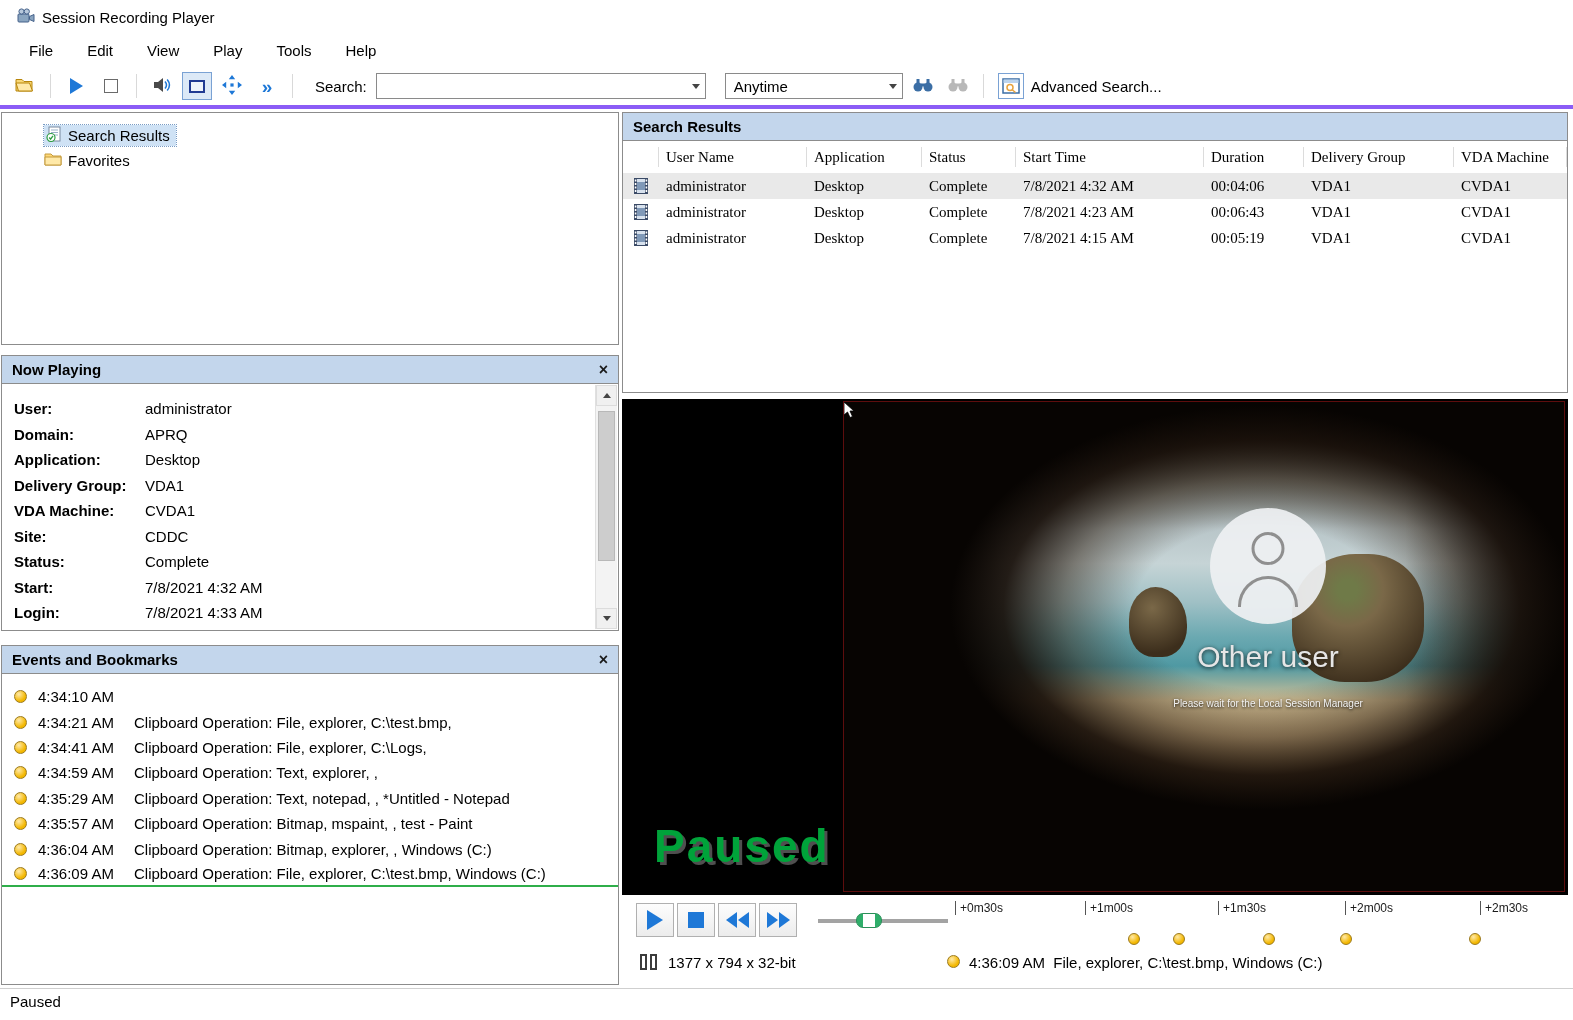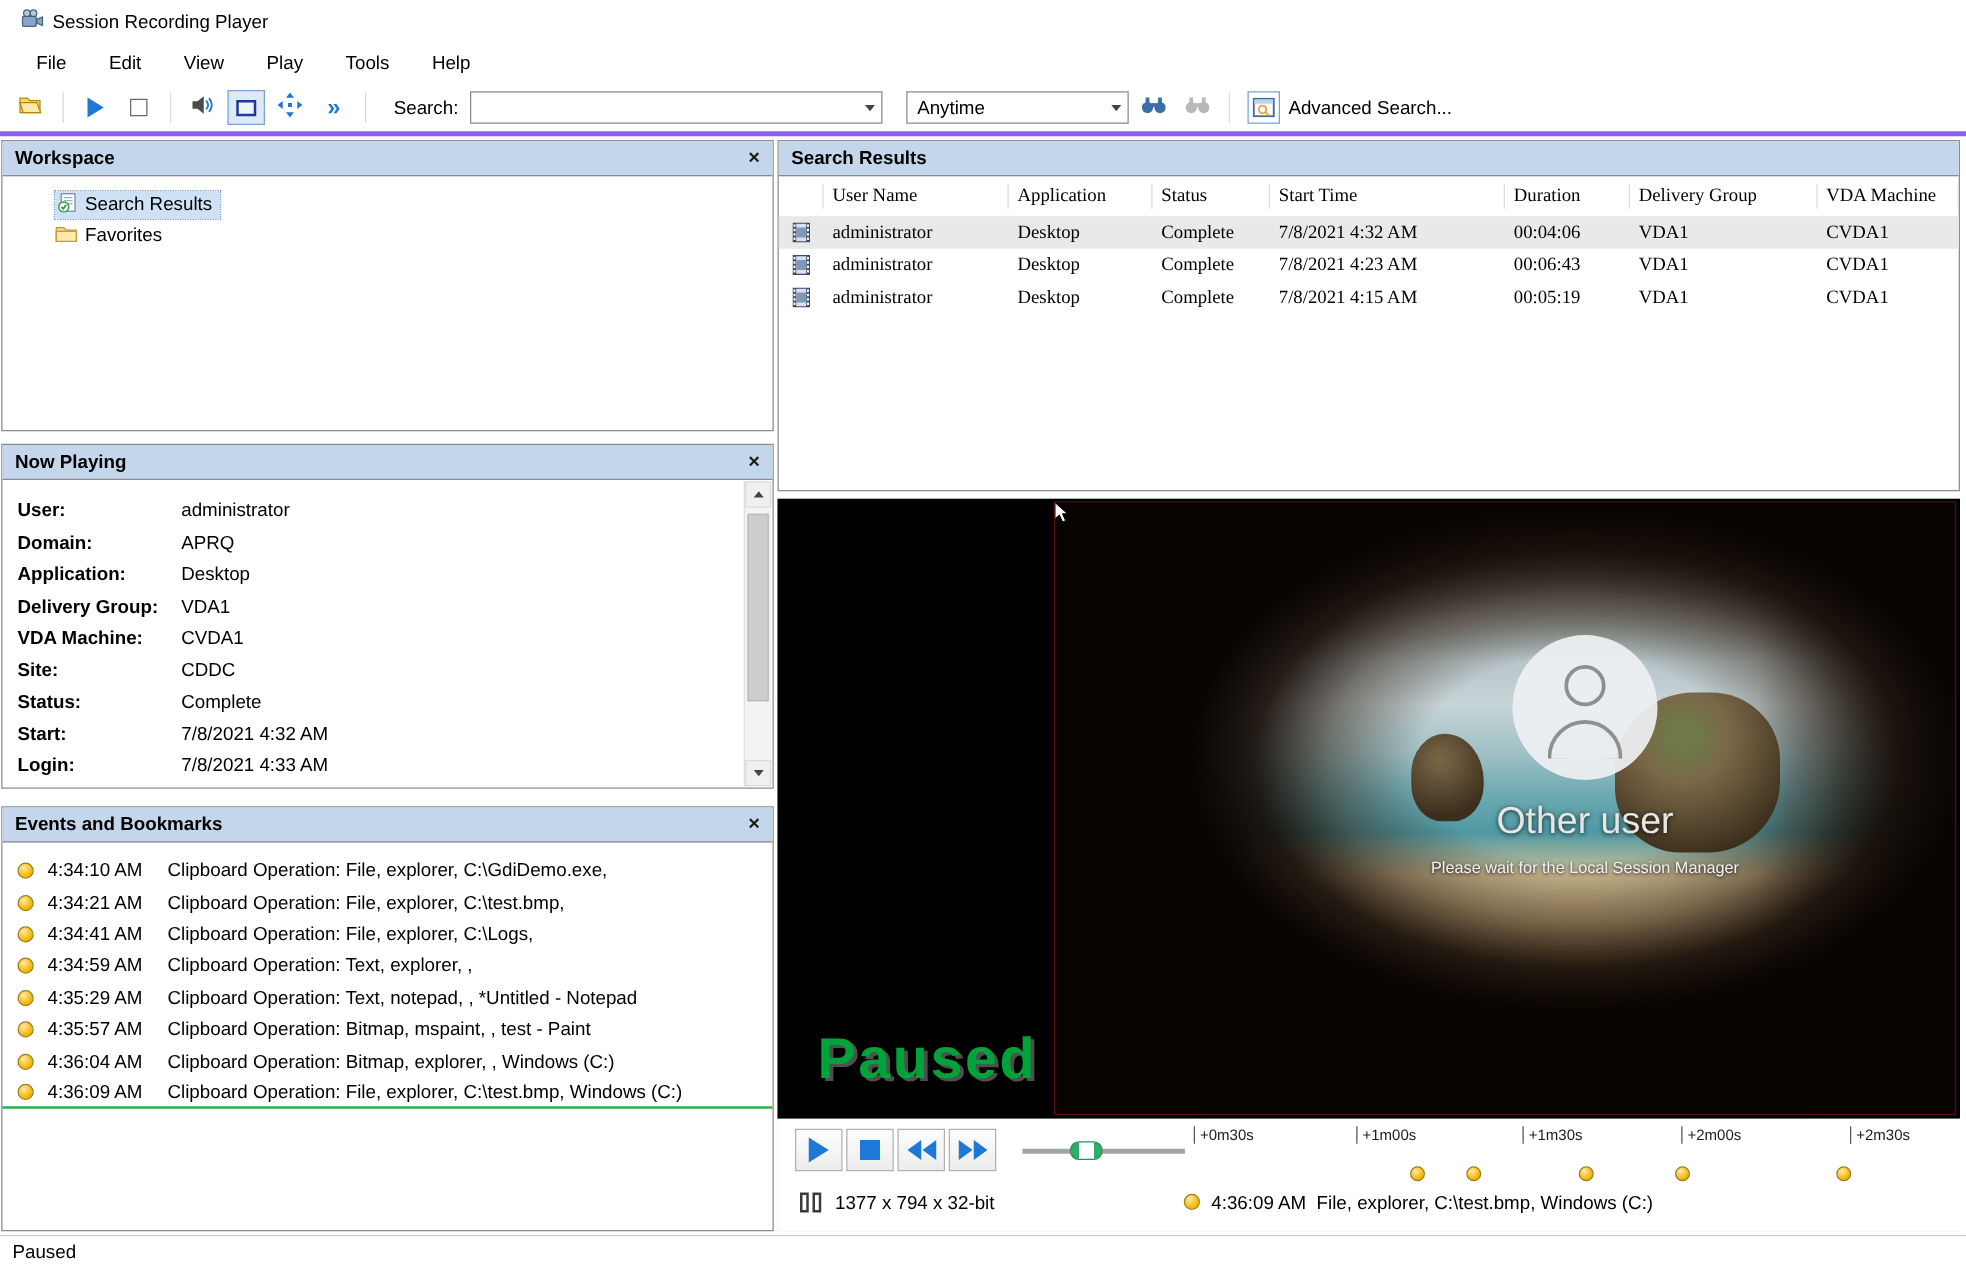--- a/index.html
+++ b/index.html
@@ -87,21 +87,21 @@
       linear-gradient(90deg, rgba(10,6,3,0.85) 0%, rgba(10,6,3,0) 22%, rgba(10,6,3,0) 78%, rgba(10,6,3,0.8) 100%),
       linear-gradient(180deg, #1d1a16 0%, #3c3a35 8%, #7d827e 17%, #b9c6c9 26%, #c6d4d6 33%, #9fc0c5 41%, #6ba9b1 48%, #4f99a3 54%, #d2c096 61%, #cbb287 69%, #a98c60 78%, #6b5336 87%, #2a1f14 95%, #140e08 100%);
   }
   .rock-small { position:absolute; left:285px; top:185px; width:58px; height:70px; border-radius:46% 54% 42% 42%; background:radial-gradient(circle at 40% 30%, #7a6848, #3c2e1c 75%); }
   .rock-large { position:absolute; left:448px; top:152px; width:132px; height:128px; border-radius:48% 42% 44% 40%; background:radial-gradient(circle at 42% 28%, #6f7a48 8%, #7a6848 30%, #3c2e1c 80%); }
   .lock-center { position:absolute; left:424px; transform:translateX(-50%); text-align:center; }
   .avatar { top:106px; width:116px; height:116px; border-radius:50%; background:rgba(238,240,242,0.93); }
   .avatar-head { position:absolute; top:24px; left:50%; transform:translateX(-50%); width:33px; height:33px; border:3px solid #8f8f8f; border-radius:50%; }
   .avatar-body { position:absolute; bottom:17px; left:50%; transform:translateX(-50%); width:60px; height:31px; border:3px solid #8f8f8f; border-bottom:none; border-radius:30px 30px 0 0; }
   .other-user { top:238px; font-size:30px; color:#e6e6e6; text-shadow:0 1px 4px rgba(0,0,0,0.8); white-space:nowrap; }
-  .wait-msg { top:284px; font-size:13px; color:#f2f2f2; text-shadow:0 1px 3px rgba(0,0,0,0.9); white-space:nowrap; }
+  .wait-msg { top:296px; font-size:10px; color:#f2f2f2; text-shadow:0 1px 3px rgba(0,0,0,0.9); white-space:nowrap; }
   .cursor { position:absolute; left:-1px; top:-1px; }
   .paused-overlay { position:absolute; left:32px; top:420px; font-size:46px; font-weight:bold; letter-spacing:2px; color:var(--paused-green,#00a33a); text-shadow:3px 3px 0 #4f4f4f; }
 
   
   .controls { position:absolute; left:0; top:496px; width:946px; height:90px; background:#fff; }
   .ctl-btn { position:absolute; top:8px; width:38px; height:34px; border:1px solid #b0b0b0; background:linear-gradient(#fdfdfd,#ececec); display:flex; align-items:center; justify-content:center; gap:1px; }
   #btn-play { left:14px; } #btn-stop { left:55px; } #btn-rew { left:96px; } #btn-ff { left:137px; }
   .gl-play { width:0; height:0; border-left:16px solid var(--toolbar-blue,#1e78d7); border-top:10px solid transparent; border-bottom:10px solid transparent; }
   .gl-stop { width:16px; height:16px; background:var(--toolbar-blue,#1e78d7); }
   .gl-left { width:0; height:0; border-right:11px solid var(--toolbar-blue,#1e78d7); border-top:8px solid transparent; border-bottom:8px solid transparent; }
@@ -230,24 +230,20 @@
             <rect x="1.5" y="1.5" width="15" height="3.5" fill="#bcd4ee"></rect>
             <circle cx="8" cy="9.5" r="3" fill="none" stroke="#e8a33d" stroke-width="1.5"></circle>
             <line x1="10.2" y1="11.7" x2="13.5" y2="14.5" stroke="#e8a33d" stroke-width="1.5"></line>
           </svg>
       </span>
       <span>Advanced Search...</span>
     </span>
   </div>
 
   <div class="panel" id="workspace-panel">
-    <div class="panel-header">
-      <span>Workspace</span>
-      <span class="panel-close"></span>
-    </div>
     <div class="tree">
       <div class="tree-row child selected">
         <span class="sel-box">
           <span>
             <svg viewBox="0 0 16 16" width="16" height="16">
                 <rect x="3" y="1" width="11" height="14" fill="#fff" stroke="#7a8aa0"></rect>
                 <line x1="5" y1="4" x2="12" y2="4" stroke="#9ab0c8"></line>
                 <line x1="5" y1="6.5" x2="12" y2="6.5" stroke="#9ab0c8"></line>
                 <line x1="5" y1="9" x2="12" y2="9" stroke="#9ab0c8"></line>
                 <circle cx="5" cy="11.5" r="4" fill="#fff" stroke="#2f9e44" stroke-width="1.2"></circle>
@@ -325,21 +321,20 @@
 
   <div class="panel" id="events-panel">
     <div class="panel-header">
       <span>Events and Bookmarks</span>
       <span class="panel-close"></span>
     </div>
     <div class="ev-list">
       <div class="ev-row">
           <span class="dot"></span>
           <span>4:34:10 AM</span>
-          <span>Clipboard Operation: File, explorer, C:\GdiDemo.exe,</span>
         </div>
       <div class="ev-row">
           <span class="dot"></span>
           <span>4:34:21 AM</span>
           <span>Clipboard Operation: File, explorer, C:\test.bmp,</span>
         </div>
       <div class="ev-row">
           <span class="dot"></span>
           <span>4:34:41 AM</span>
           <span>Clipboard Operation: File, explorer, C:\Logs,</span>

